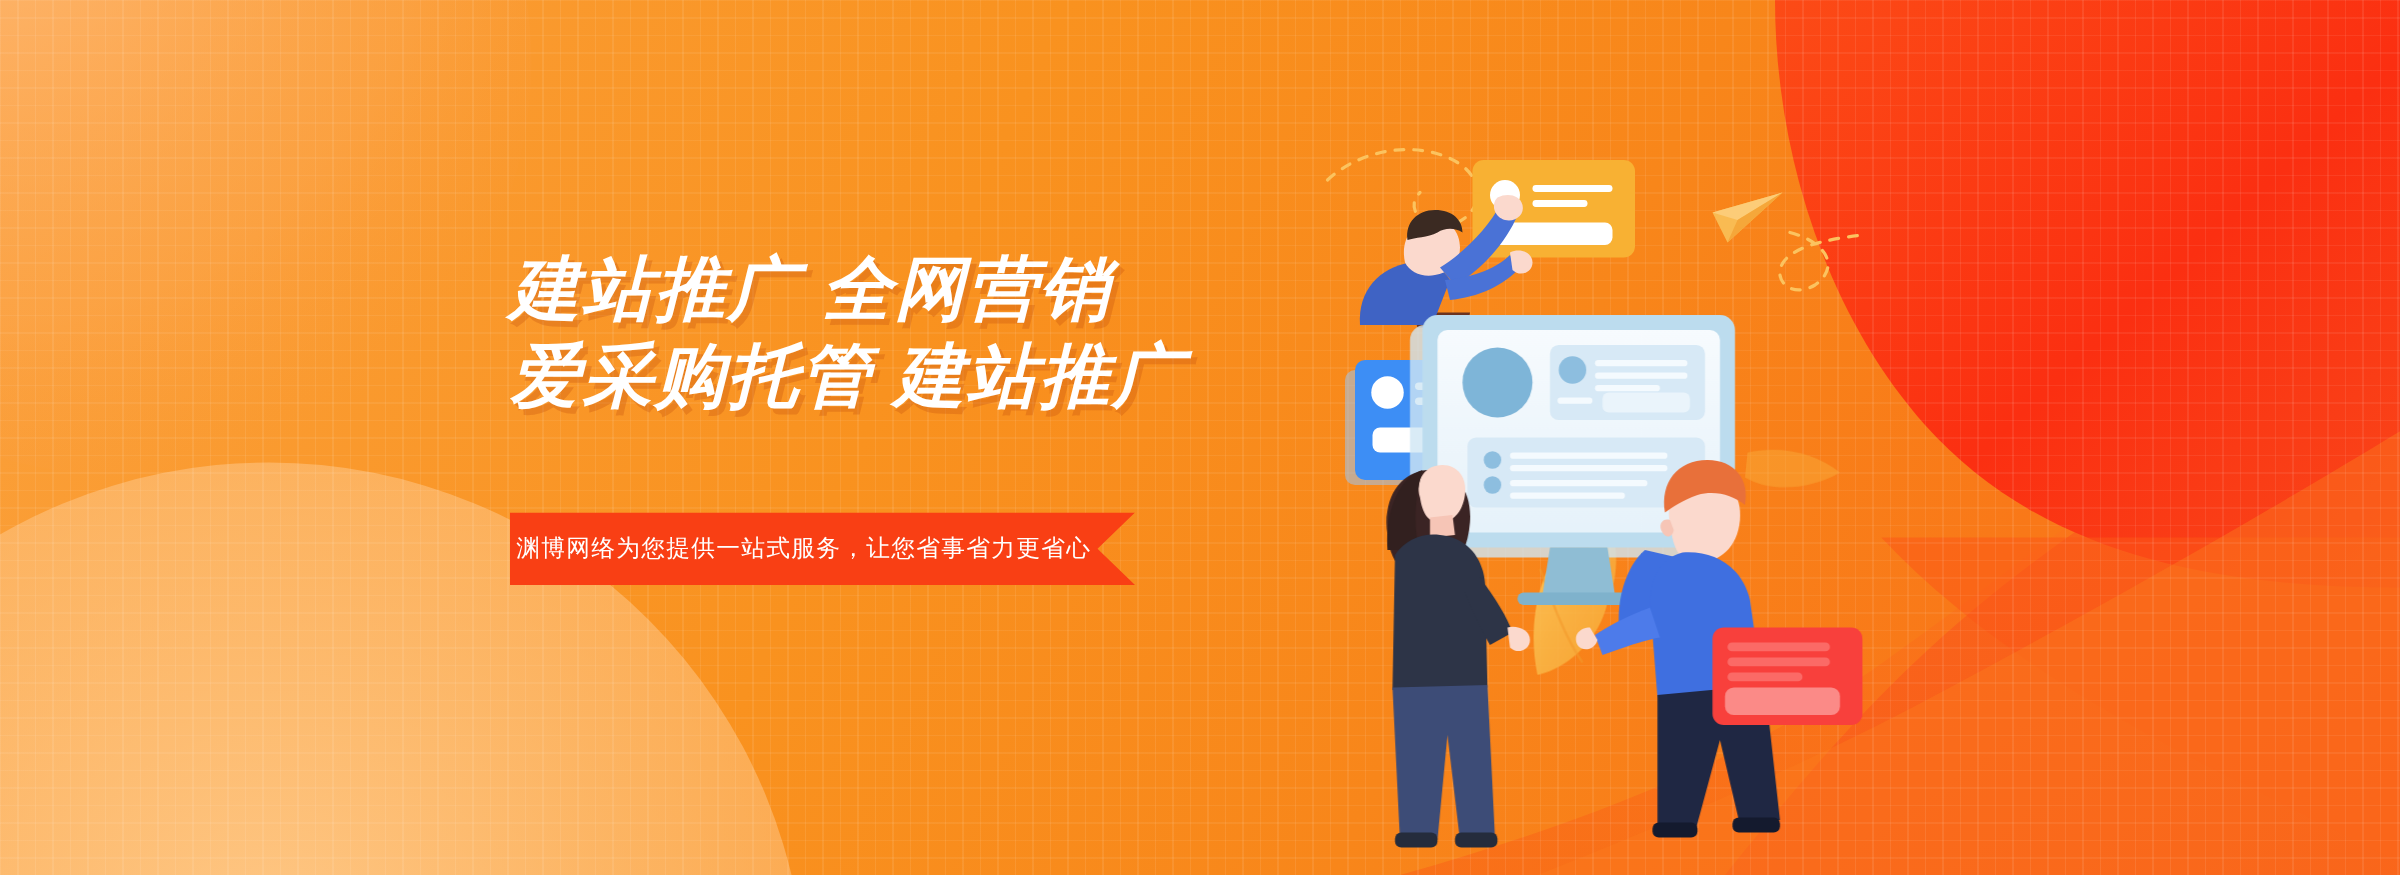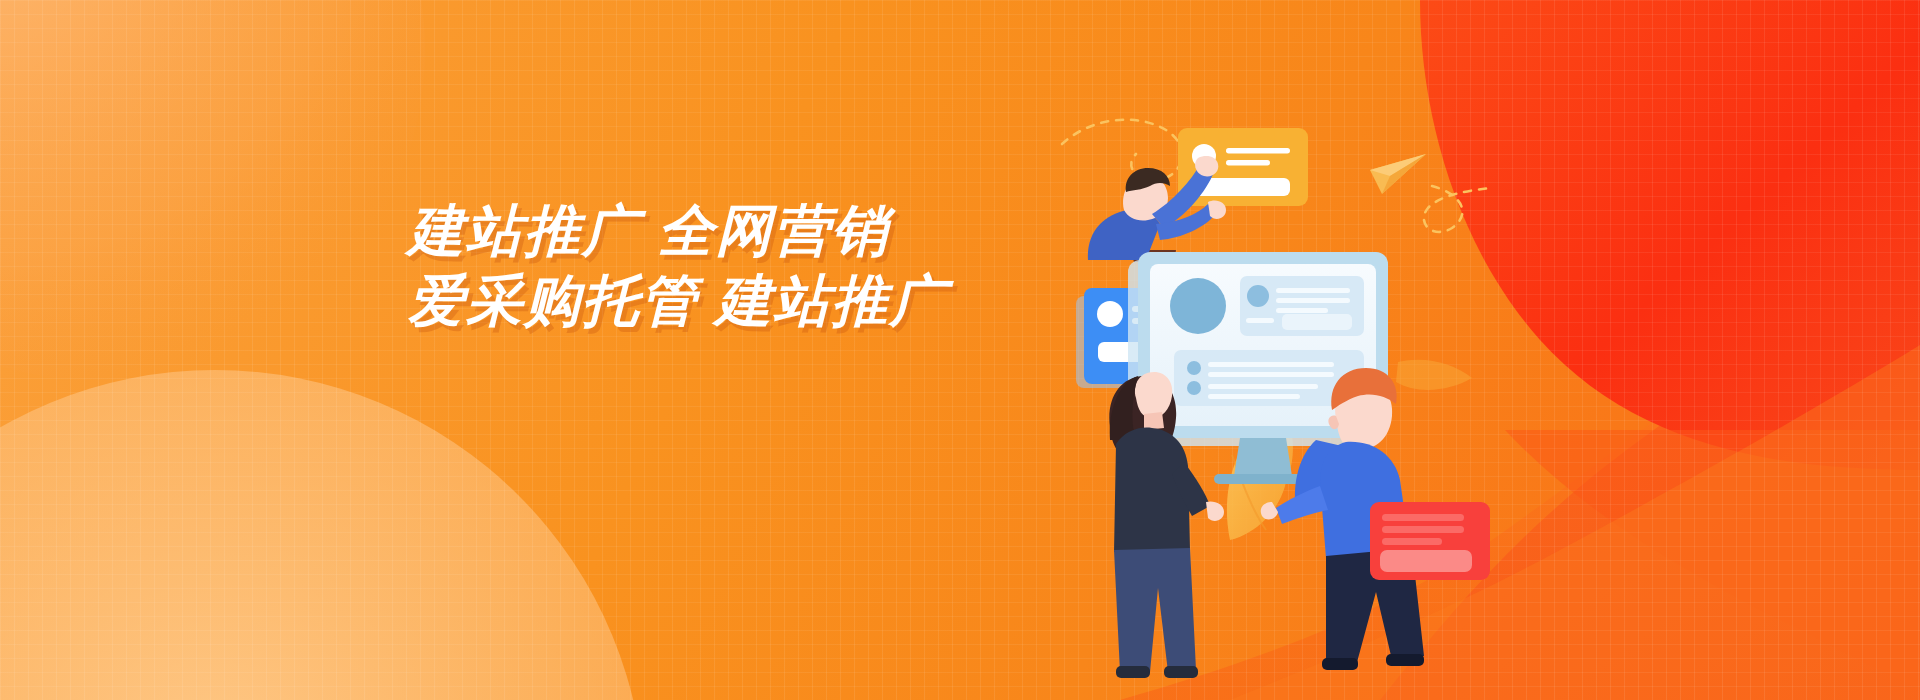--- a/index.html
+++ b/index.html
@@ -126,20 +126,26 @@
     </svg>
   </div>
 
   <div class="grid-texture"></div>
 
   <div class="copy">
     <div class="headline">建站推广  全网营销</div>
     <div class="headline">爱采购托管   建站推广</div>
   </div>
 
+  <div class="ribbon">
+    <svg class="ribbon-bg" viewBox="0 0 500 58" preserveAspectRatio="none" aria-hidden="true">
+      <path d="M0,0 L500,0 L470,29 L500,58 L0,58 Z" fill="#f93f14"></path>
+    </svg>
+    <div class="ribbon-text">渊博网络为您提供一站式服务，让您省事省力更省心</div>
+  </div>
 
   <div class="illustration">
     <svg class="illo-svg" viewBox="0 0 460 500" aria-hidden="true">
       <defs>
         <linearGradient id="scr" x1="0" y1="0" x2="0" y2="1">
           <stop offset="0%" stop-color="#f7fbfe"></stop>
           <stop offset="100%" stop-color="#e6f2fa"></stop>
         </linearGradient>
         <linearGradient id="leafG" x1="0" y1="0" x2="1" y2="1">
           <stop offset="0%" stop-color="#fcc659"></stop>

